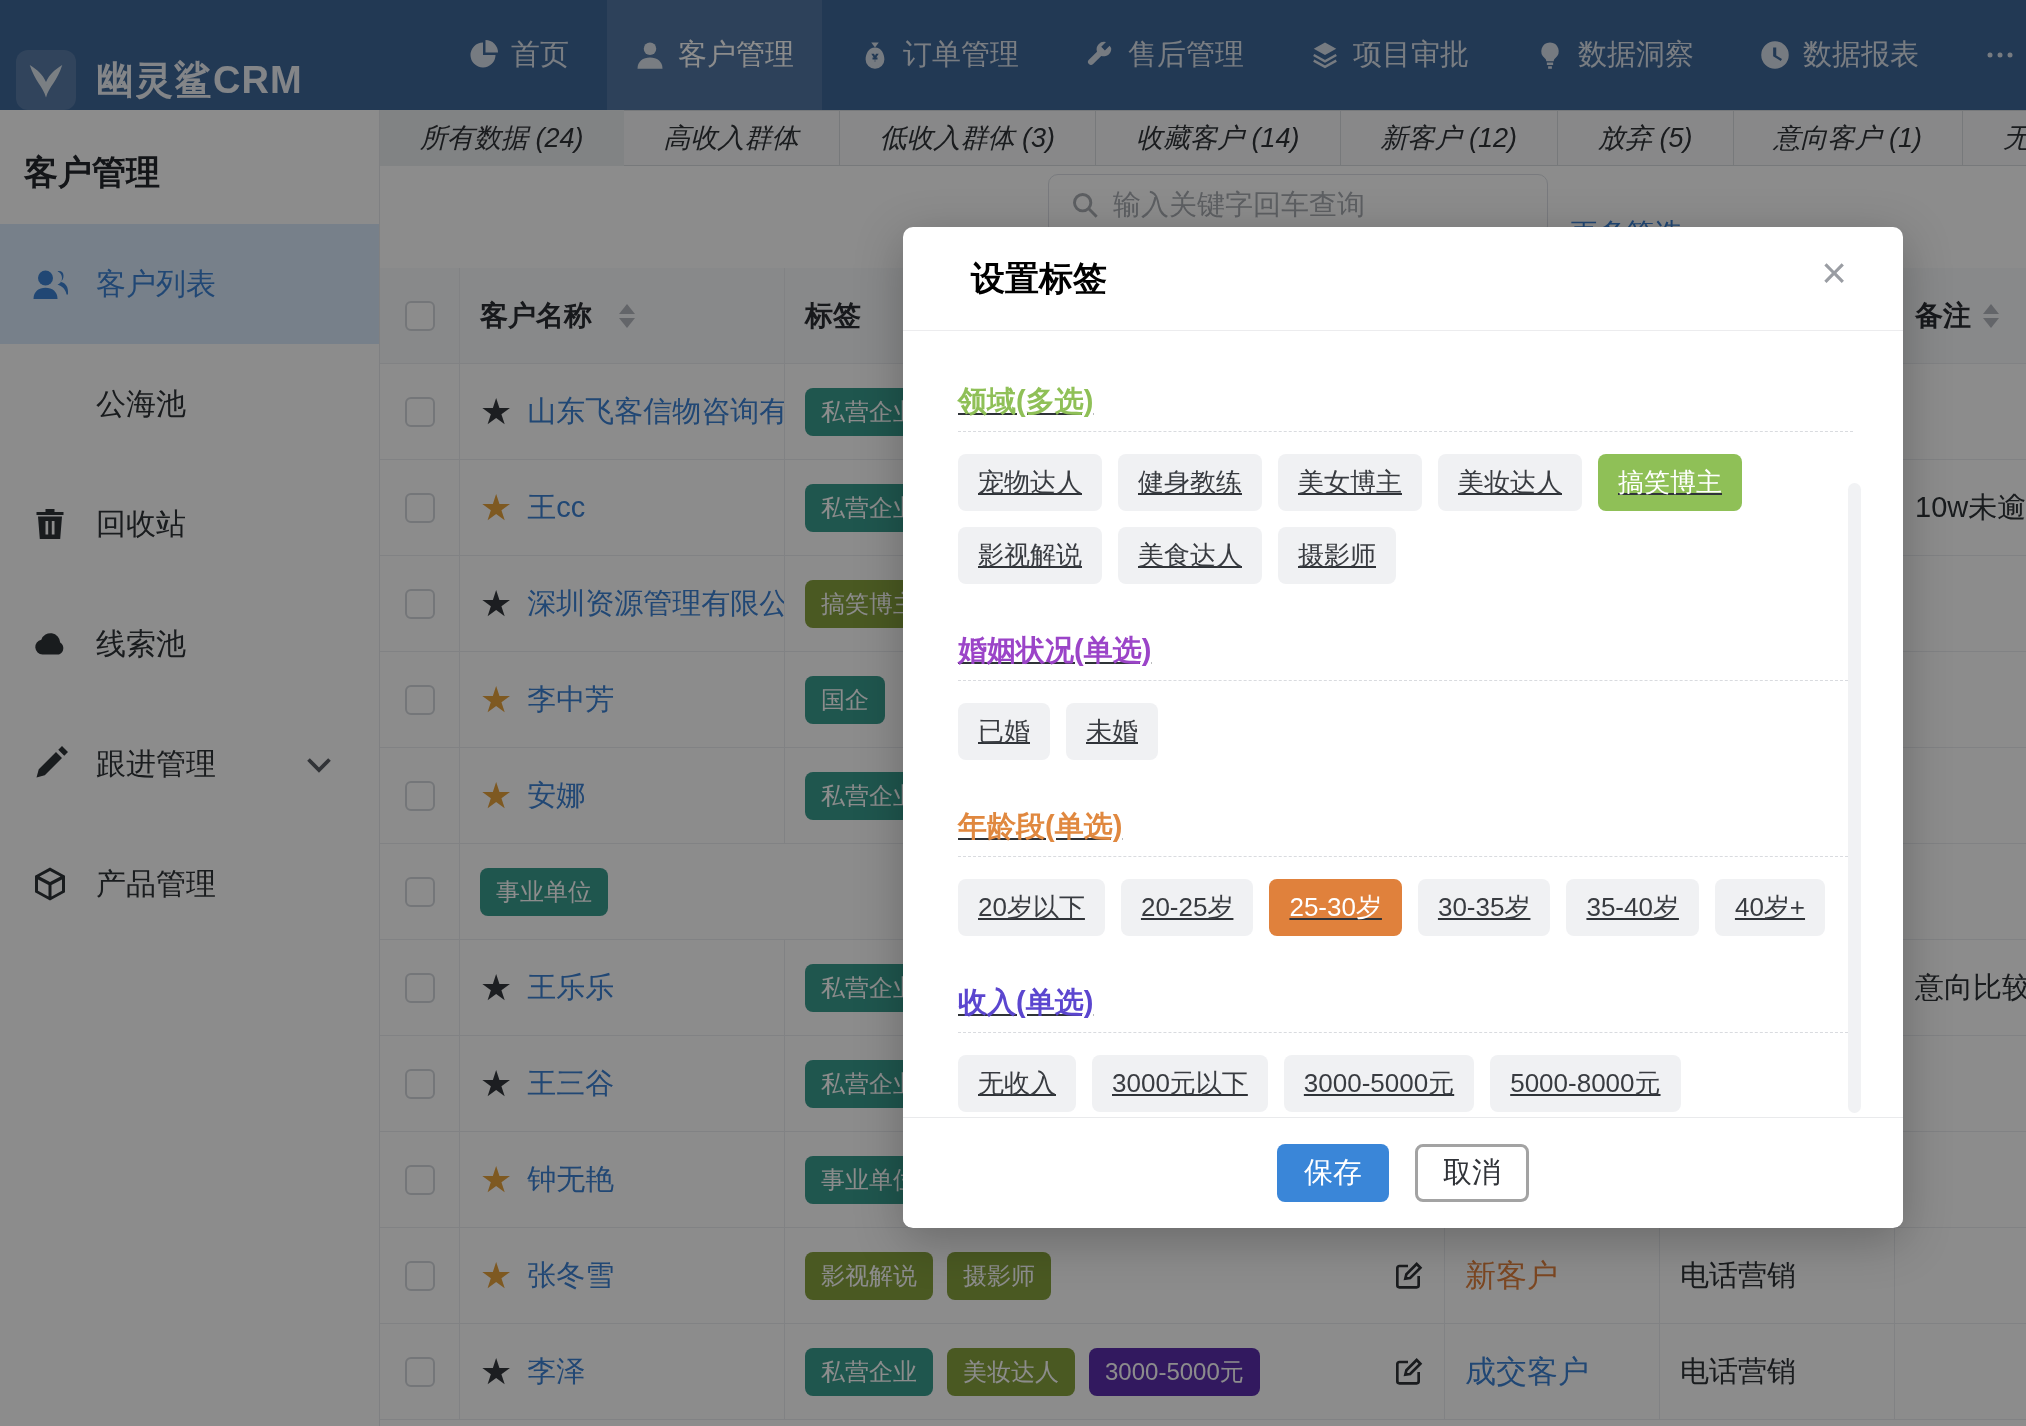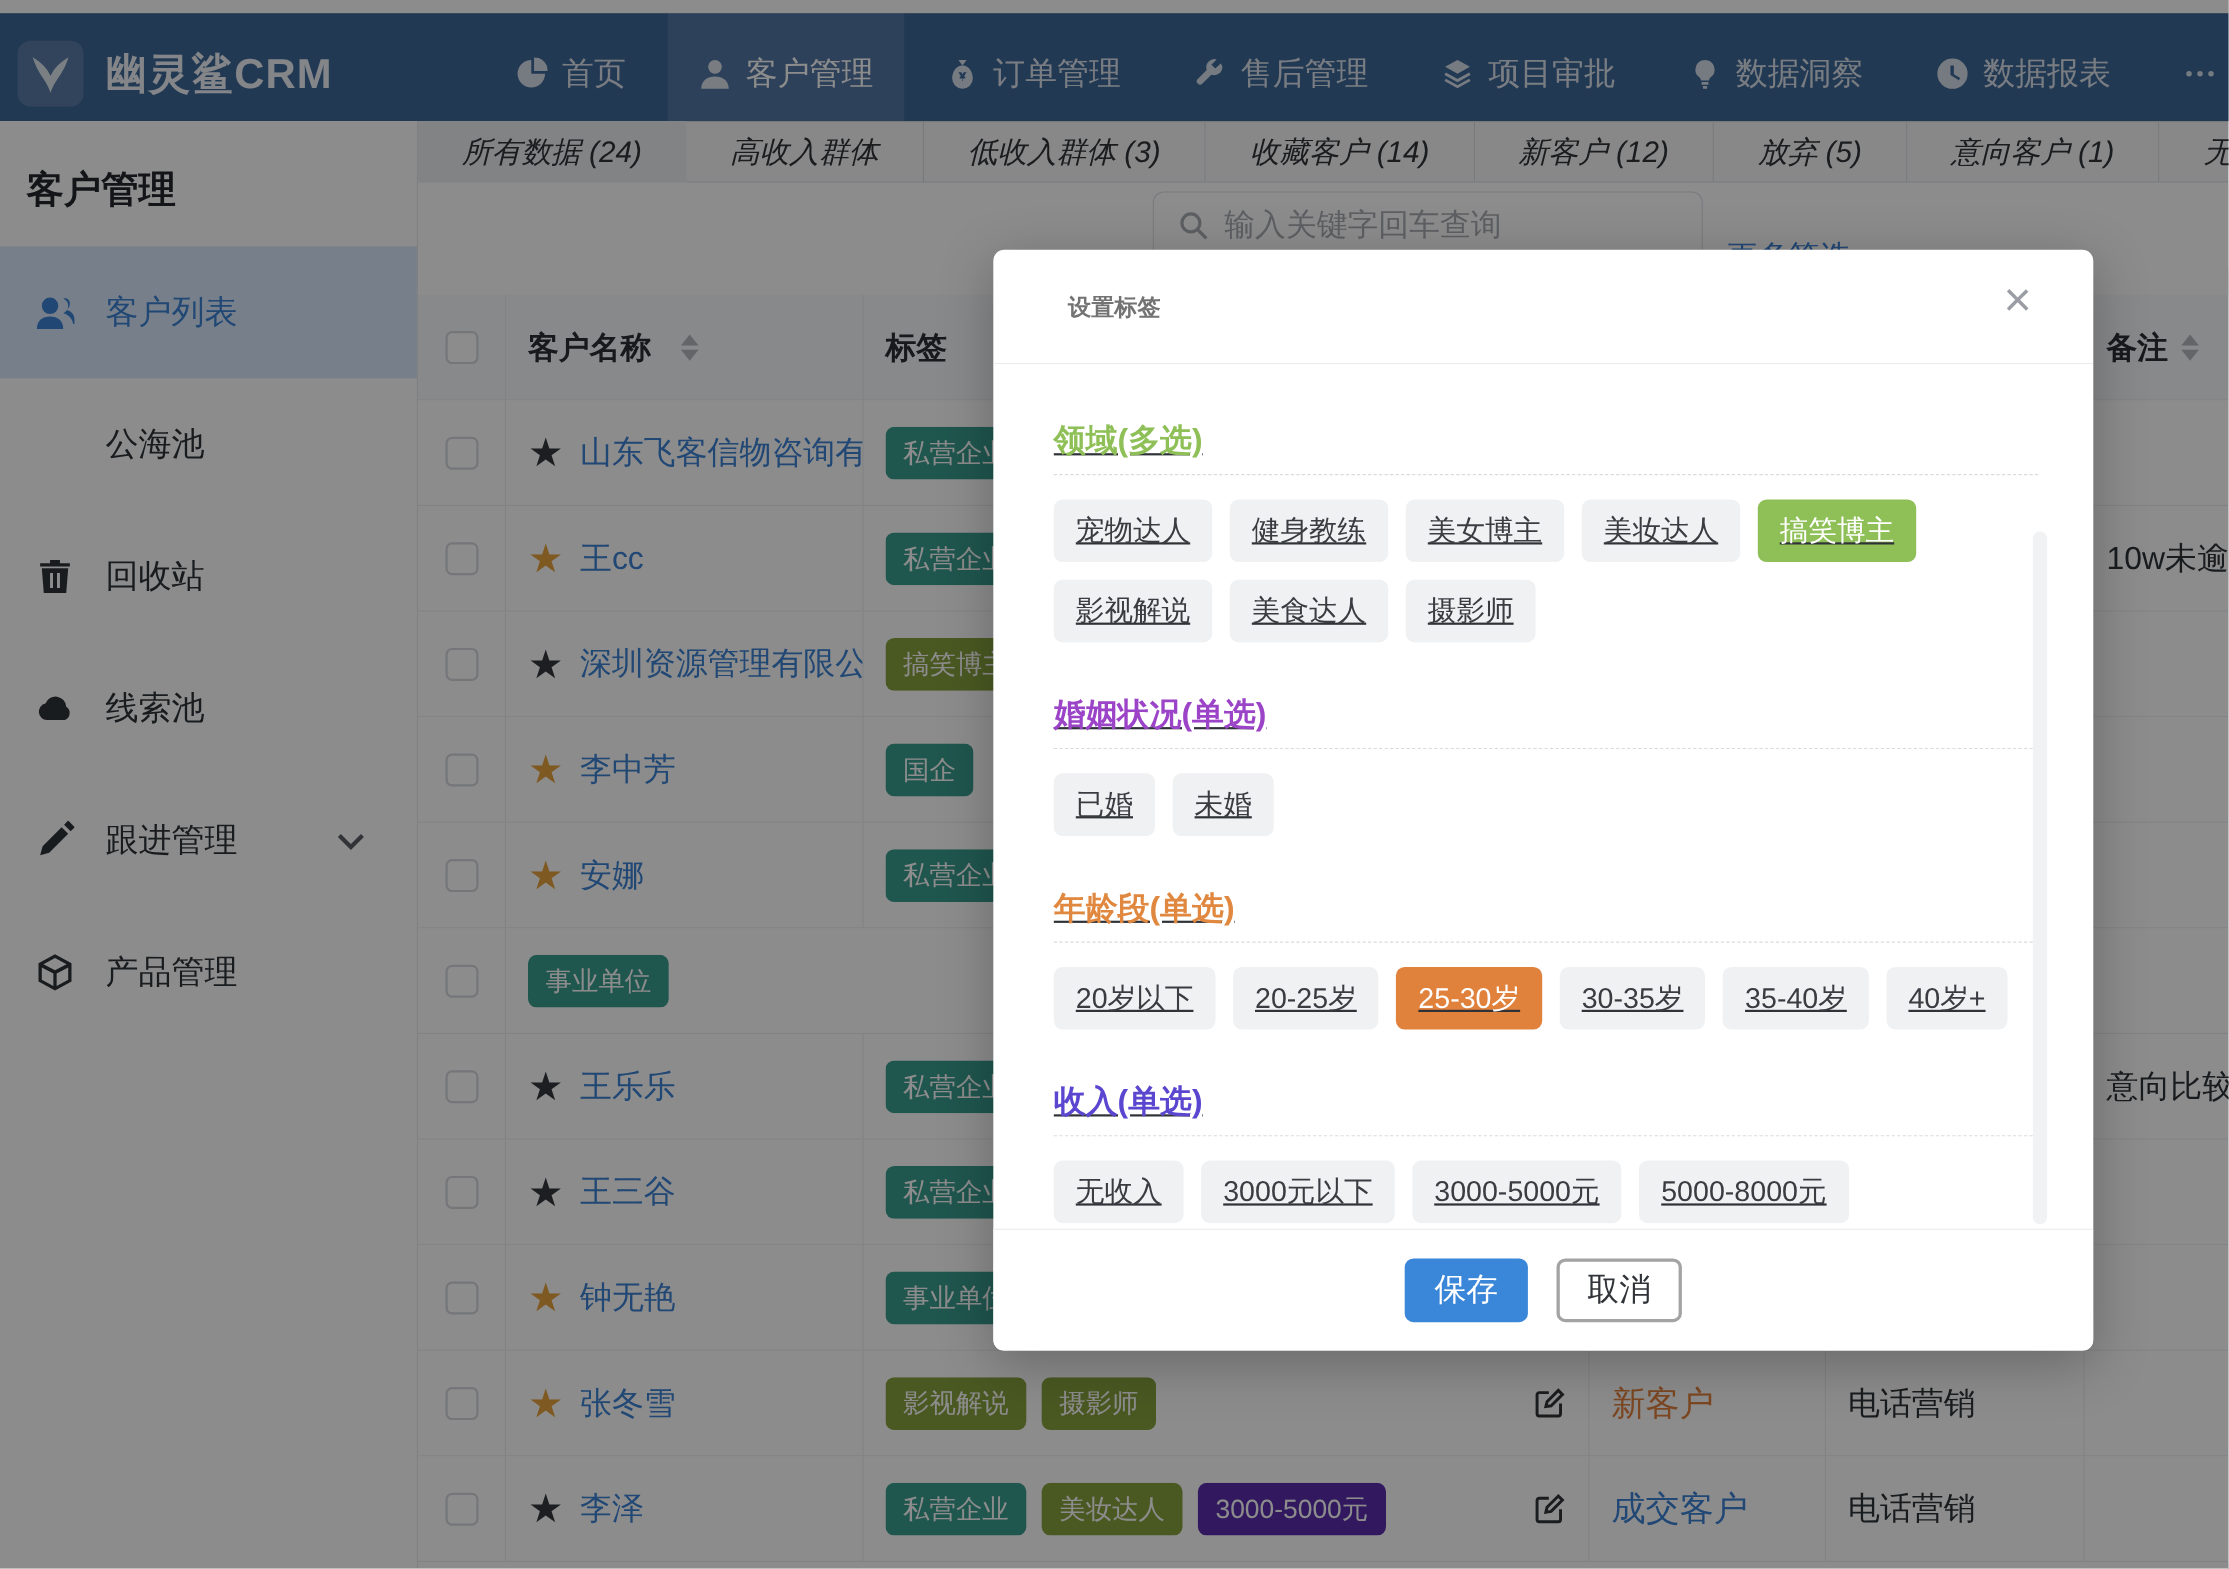--- a/index.html
+++ b/index.html
@@ -1,21 +1,21 @@
 <!DOCTYPE html>
 <html><head>
 <meta charset="utf-8">
 <style>
   * { margin:0; padding:0; box-sizing:border-box; }
   html,body { width:2026px; height:1426px; overflow:hidden; }
   body { position:relative; font-family:"Liberation Sans","DejaVu Sans",sans-serif; background:#fff; color:#2f3338; }
   svg { display:block; }
 
   
-  .navbar { position:absolute; top:0; left:0; right:0; height:110px; background:#3f689a; display:flex; align-items:center; z-index:1;margin-top:12px; }
+  .navbar { position:absolute; top:0; left:0; right:0; height:110px; background:#3f689a; display:flex; align-items:flex-end; z-index:1; }
   .brand { display:flex; align-items:center; gap:20px; padding-left:16px; width:440px; flex:none; }
   .brand-tile { width:60px; height:60px; border-radius:12px; background:rgba(255,255,255,.14); display:flex; align-items:center; justify-content:center; }
   .brand-tile svg { width:40px; height:40px; fill:#dfe7ef; }
   .brand-name { font-size:38px; font-weight:bold; color:#eef2f7; letter-spacing:1px; }
   .nav-items { display:flex; height:100%; }
   .nav-item { display:flex; align-items:center; gap:13px; padding:0 28px; margin-right:10px; color:rgba(255,255,255,.82); font-size:29px; white-space:nowrap; cursor:pointer; }
   .nav-item svg { width:30px; height:30px; fill:rgba(255,255,255,.8); stroke:rgba(255,255,255,.8); }
   .nav-item.v-active { background:rgba(255,255,255,.1); color:#fff; }
 
   
@@ -69,21 +69,21 @@
   .edit-ic { margin-left:auto; width:32px; height:32px; fill:none; stroke:#303338; stroke-width:2; flex:none; cursor:pointer; }
   .status-txt { font-size:31px;font-family:Liberation Mono, monospace; }
   .status-txt.v-orange { color:#e2823e; }
   .status-txt.v-blue { color:#3c82d4; }
   .source-txt, .note-txt { font-size:29px; color:#2f3338; white-space:nowrap; }
 
   
   .overlay { position:absolute; inset:0; background:rgba(0,0,0,.45); z-index:5; }
   .modal { position:absolute; left:903px; top:227px; width:1000px; height:1001px; background:#fff; border-radius:10px; z-index:10; box-shadow:0 12px 48px rgba(0,0,0,.25); overflow:hidden; }
   .modal-header { height:104px; border-bottom:1px solid #ececee; display:flex; align-items:center; padding:0 68px; position:relative; }
-  .modal-title { font-size:21px; font-weight:bold; color:#737373; }
+  .modal-title { font-size:34px; font-weight:bold; color:#000000; }
   .modal-close { position:absolute; right:56px; top:24px; font-size:44px; color:#9a9da3; line-height:1; cursor:pointer; font-weight:300; }
   .modal-close::before { content:"×"; }
   .modal-body { position:relative; height:786px; overflow:hidden; }
   .modal-body-inner { padding:50px 50px 0 55px; }
   .msec { margin-bottom:46px;text-decoration:underline; }
   .msec-label { font-size:29px; font-weight:600; line-height:40px; }
   .msec-label.v-green { color:#8fc057; }
   .msec-label.v-magenta { color:#9b44c8; }
   .msec-label.v-orange { color:#e0883f; }
   .msec-label.v-indigo { color:#5b46cf; }

